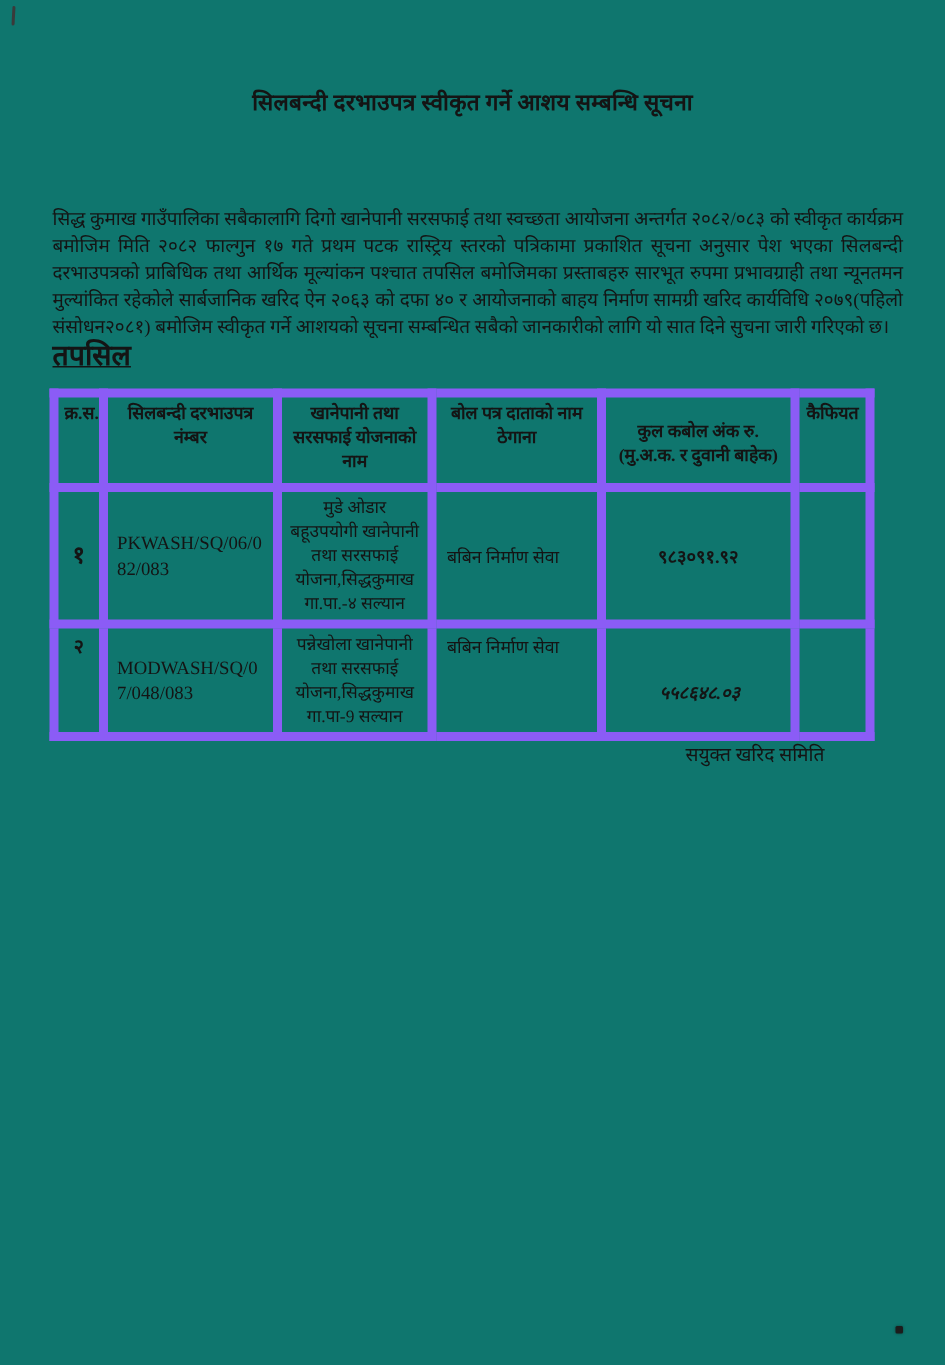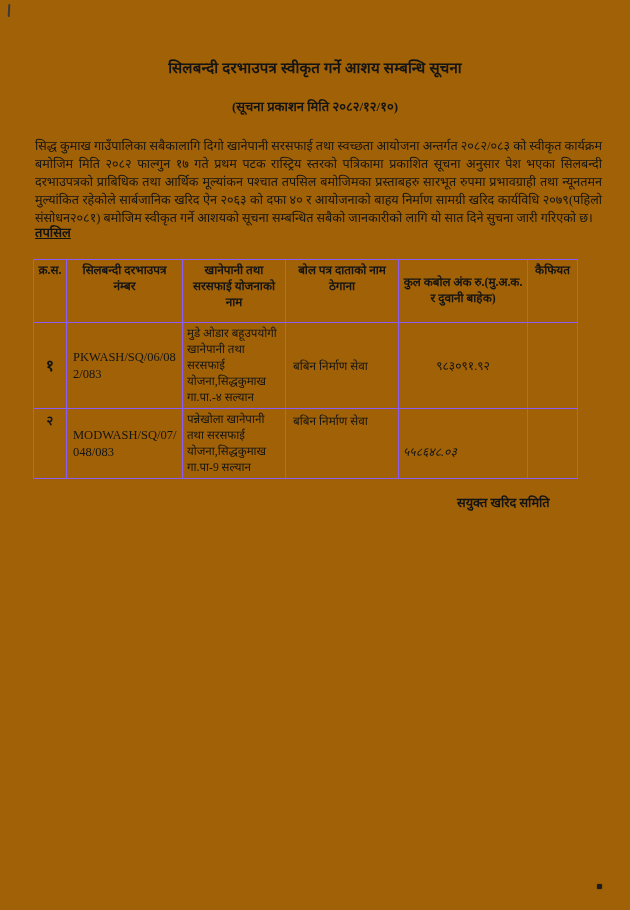--- a/index.html
+++ b/index.html
@@ -4,21 +4,21 @@
 <style>
   html, body { margin:0; padding:0; }
   body {
     width:630px; height:910px;
     background:#fefefe;
     font-family:"Liberation Serif","DejaVu Serif",serif;
     color:#141414;
     position:relative;
     overflow:hidden;
   }
-  .page { position:absolute; inset:0; background:#a16207; }
+  .page { position:absolute; inset:0; background:#0f766e; }
 
   .artifact-stroke {
     position:absolute; left:8px; top:4px; width:2px; height:13px;
     background:#3a3a3a; transform:rotate(3deg); border-radius:1px;
   }
   .artifact-dot {
     position:absolute; left:597px; top:884px; width:5px; height:5px;
     background:#1c1c1c; border-radius:1px;
     box-shadow:0 0 2px rgba(0,0,0,.4);
   }
@@ -31,75 +31,74 @@
   .doc-subtitle {
     position:absolute; top:97px; left:0; width:100%;
     text-align:center; font-weight:bold; font-size:13px;
   }
   .body-par {
     position:absolute; top:137px; left:35px; width:567px;
     font-size:12.6px; line-height:18px; text-align:justify;
   }
   .tapasil {
     position:absolute; top:223px; left:35px;
-    font-weight:bold; font-size:13px; text-decoration:underline;
+    font-weight:bold; font-size:19px; text-decoration:underline;
   }
 
   table.bid-table {
     position:absolute; top:259px; left:33px;
     width:544px; border-collapse:collapse; table-layout:fixed;
   }
   .bid-table th, .bid-table td {
-    border:1px solid #8b5cf6;
+    border:6px solid #8b5cf6;
     padding:2px 4px;
     vertical-align:top;
     font-size:11.8px; line-height:16px;
     overflow:hidden;
   }
   .bid-table thead tr { height:63px; }
   .bid-table thead th { font-weight:bold; text-align:center; }
   .bid-table th.amt-head { padding-top:14px; }
   .bid-table tr.r1 { height:69px; }
   .bid-table tr.r2 { height:70px; }
 
   td.c-sn { text-align:center; font-weight:bold; }
   tr.r1 td.c-sn { vertical-align:middle; font-size:16px; }
   tr.r2 td.c-sn { vertical-align:top; font-size:13px; padding-top:4px; }
 
   td.c-bid {
     vertical-align:middle; word-break:break-all;
     font-size:12.5px; line-height:17px; padding-left:6px;
   }
-  td.c-proj { font-size:11.6px; line-height:16px; padding-top:3px; }
+  td.c-proj { font-size:11.6px; line-height:16px; padding-top:3px;text-align:center; }
   td.c-bidder { padding-left:7px;font-family:Liberation Serif, serif; }
   tr.r1 td.c-bidder { vertical-align:middle; }
   tr.r2 td.c-bidder { vertical-align:top; padding-top:4px; }
 
-  td.c-amt { text-align:center; font-size:12.2px; }
+  td.c-amt { text-align:center; font-size:12.2px;font-weight:bold; }
   tr.r1 td.c-amt { vertical-align:middle; }
   tr.r2 td.c-amt {
     vertical-align:middle; padding-top:18px;
-    text-align:left; padding-right:2px; font-style:italic;
+    text-align:center; padding-right:2px; font-style:italic;
   }
 
   .signature {
     position:absolute; top:493px; left:457px;
-    font-weight:bold; font-size:12.8px;
+    font-weight:normal; font-size:12.8px;
   }
 </style>
 </head>
 <body>
 
 <div class="page">
 
   <div class="artifact-stroke"></div>
 
   <div class="doc-title">सिलबन्दी दरभाउपत्र स्वीकृत गर्ने आशय सम्बन्धि सूचना</div>
 
-  <div class="doc-subtitle">(सूचना प्रकाशन मिति २०८२/१२/१०)</div>
 
   <div class="body-par">सिद्ध कुमाख गाउँपालिका सबैकालागि दिगो खानेपानी सरसफाई तथा स्वच्छता आयोजना अन्तर्गत २०८२/०८३ को स्वीकृत कार्यक्रम बमोजिम मिति २०८२ फाल्गुन १७ गते प्रथम पटक रास्ट्रिय स्तरको पत्रिकामा प्रकाशित सूचना अनुसार पेश भएका सिलबन्दी दरभाउपत्रको प्राबिधिक तथा आर्थिक मूल्यांकन पश्चात तपसिल बमोजिमका प्रस्ताबहरु सारभूत रुपमा प्रभावग्राही तथा न्यूनतमन मुल्यांकित रहेकोले सार्बजानिक खरिद ऐन २०६३ को दफा ४० र आयोजनाको बाहय निर्माण सामग्री खरिद कार्यविधि २०७९(पहिलो संसोधन२०८१) बमोजिम स्वीकृत गर्ने आशयको सूचना सम्बन्धित सबैको जानकारीको लागि यो सात दिने सुचना जारी गरिएको छ।</div>
 
   <div class="tapasil">तपसिल</div>
 
   <table class="bid-table">
     <colgroup>
       <col style="width:33px">
       <col style="width:116px">
       <col style="width:103px">

